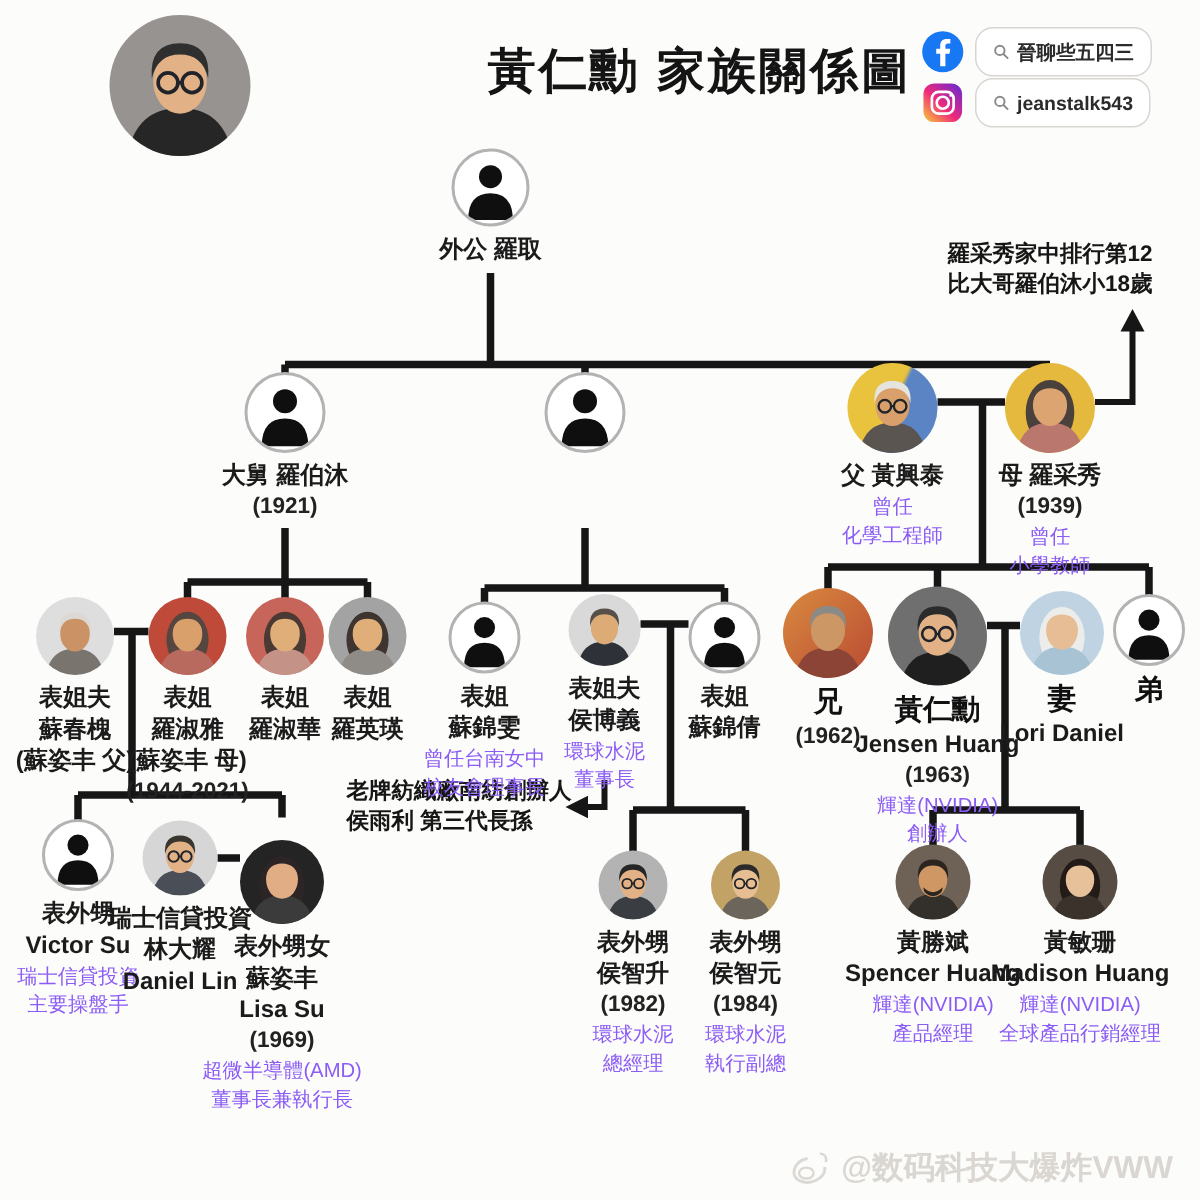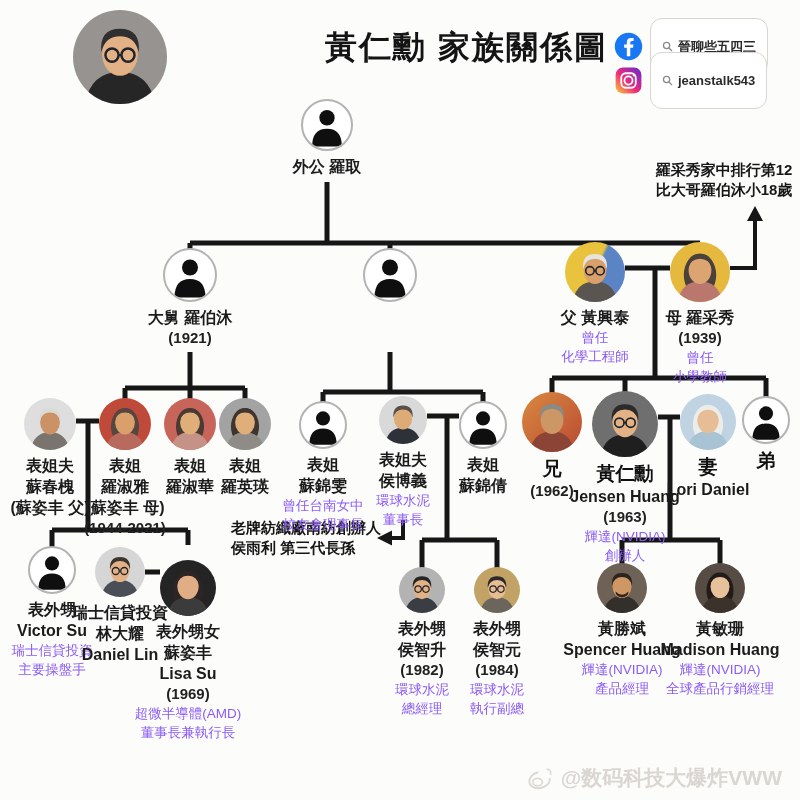--- a/index.html
+++ b/index.html
@@ -15,42 +15,42 @@
     font-size:32px;font-weight:900;letter-spacing:2px;color:#141414;white-space:nowrap;
   }
   .header-avatar{
     position:absolute;left:73px;top:10px;width:94px;height:94px;border-radius:50%;
     overflow:hidden;background:#979390;
   }
   .social-row{position:absolute;left:614px;display:flex;align-items:center;gap:7px;}
   .s-icon{width:29px;height:29px;flex:none;}
   .s-icon svg{display:block;width:100%;height:100%;}
   .pill{
-    display:flex;align-items:center;gap:5px;height:23px;padding:16px 11px;
+    display:flex;align-items:center;gap:5px;height:23px;padding:4px 11px;
     border:1px solid #d8d5d2;border-radius:12px;background:#ffffff;
     font-size:13px;font-weight:700;color:#2b2b2b;white-space:nowrap;
   }
   .pill .mag{width:11px;height:11px;flex:none;}
   
   .node{
     position:absolute;width:190px;transform:translateX(-50%);
     display:flex;flex-direction:column;align-items:center;text-align:center;
   }
   .avatar{border-radius:50%;overflow:hidden;flex:none;box-sizing:border-box;}
   .avatar.icon{background:#ffffff;border:2px solid #b3b3b3;}
   .avatar svg{display:block;width:100%;height:100%;}
   .lines{margin-top:5px;}
   .ln{white-space:nowrap;}
   .ln-name{font-size:16px;font-weight:700;color:#1b1b1b;line-height:21px;}
   .ln-name-lg{font-size:19px;font-weight:800;color:#101010;line-height:24px;}
   .ln-sub{font-size:15px;font-weight:600;color:#222222;line-height:20px;}
   .ln-muted{font-size:13.5px;font-weight:500;color:#8b5cf6;line-height:19px;}
   
   .note{position:absolute;font-size:15px;font-weight:800;color:#161616;line-height:20px;white-space:nowrap;}
-  .note.center{transform:translateX(-50%);text-align:center;margin-left:24px;}
+  .note.center{transform:translateX(-50%);text-align:center;}
   
   .wires{position:absolute;left:0;top:0;pointer-events:none;}
   
   .watermark{
     position:absolute;right:18px;bottom:8px;display:flex;align-items:center;gap:8px;
     font-size:21px;font-weight:800;color:rgba(195,189,182,0.6);white-space:nowrap;
   }
   .watermark svg{width:26px;height:26px;opacity:.55;}
 </style>
 </head>

